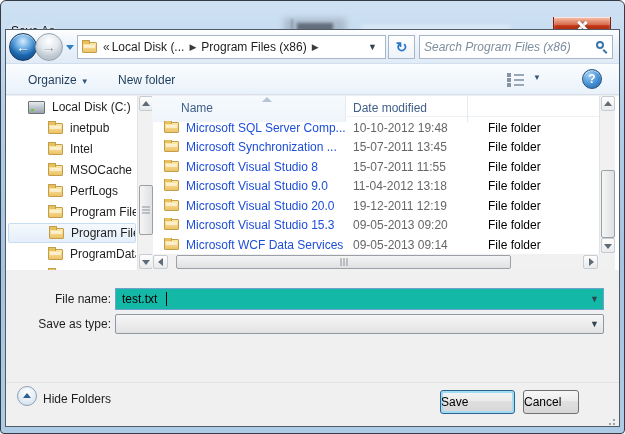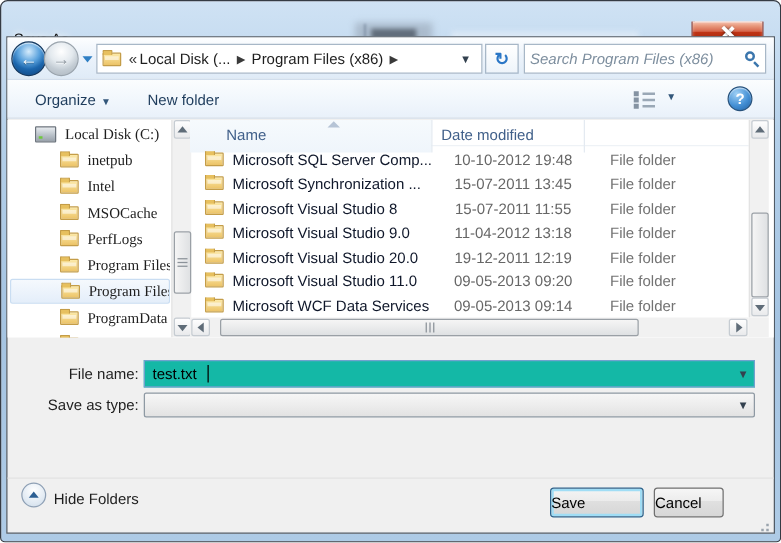--- a/index.html
+++ b/index.html
@@ -74,21 +74,21 @@
   .views-btn .tb-drop{position:absolute;right:2px;top:3px;}
   .help-btn{position:absolute;right:17px;top:5px;width:20px;height:20px;border-radius:50%;border:1px solid #27527c;
        background:radial-gradient(circle at 35% 28%,#9fd0f5 0%,#4490d5 55%,#1f5fa2 100%);
        color:#fff;font-weight:bold;font-size:12px;text-align:center;line-height:18px;
        box-shadow:inset 0 1px 1px rgba(255,255,255,.6);}
   
   .content{position:absolute;left:0;top:66px;right:0;height:174px;background:#fff;overflow:hidden;}
   
   .tree{position:absolute;left:0;top:0;width:131px;height:174px;overflow:hidden;}
   .tree-item{position:absolute;left:2px;width:128px;height:20px;display:flex;align-items:center;white-space:nowrap;overflow:hidden;}
-  .tree-item .lbl{margin-left:7px;font-family:Liberation Serif, serif;}
+  .tree-item .lbl{margin-left:7px;}
   .tree-item.sel{background:linear-gradient(180deg,#f5f9fd 0%,#e4eefa 100%);border:1px solid #c9ddf2;border-radius:2px;}
   .ind-drive{padding-left:20px;} .ind-folder{padding-left:40px;}
   .drive-ico{position:relative;width:17px;height:13px;border:1px solid #6b737c;border-radius:1px;
        background:linear-gradient(180deg,#e7ebef 0%,#b9c1c9 55%,#99a2ab 100%);flex:0 0 auto;}
   .drive-ico:after{content:"";position:absolute;left:2px;bottom:2px;width:3px;height:2px;background:#6fc93c;}
   
   .sb-v{position:absolute;width:16px;background:#f1f1f1;border-left:1px solid #e3e3e3;}
   .treescroll{left:131px;top:0;height:174px;}
   .vscroll{left:593px;top:0;height:158px;}
   .sb-btn{position:absolute;left:1px;width:14px;height:15px;border:1px solid #c6ccd2;border-radius:2px;
@@ -118,24 +118,24 @@
        border-bottom:1px solid #eef2f6;}
   .hcell{height:26px;line-height:24px;color:#41608a;border-right:1px solid #e4eaf1;white-space:nowrap;overflow:hidden;position:relative;}
   .hc-name{width:194px;padding-left:29px;background:linear-gradient(180deg,#f6fafd,#eff5fb);}
   .hc-date{width:122px;padding-left:7px;}
   .hc-type{width:93px;padding-left:20px;}
   .hc-rest{flex:1;border-right:none;}
   .sort-asc{position:absolute;left:110px;top:1px;width:0;height:0;border-left:5px solid transparent;
        border-right:5px solid transparent;border-bottom:5px solid #b6c4d6;}
   
   .row{position:absolute;left:146px;width:447px;height:19px;display:flex;align-items:center;}
-  .c-name{width:194px;display:flex;align-items:center;padding-left:12px;white-space:nowrap;overflow:hidden;color:#0f172a;}
+  .c-name{width:194px;display:flex;align-items:center;padding-left:12px;white-space:nowrap;overflow:hidden;color:#1d4ed8;}
   .c-name .lbl{margin-left:7px;}
-  .c-date{width:122px;padding-left:7px;color:#666;white-space:nowrap;text-align:center;}
-  .c-type{width:93px;padding-left:20px;color:#737373;white-space:nowrap;}
+  .c-date{width:122px;padding-left:7px;color:#666;white-space:nowrap;}
+  .c-type{width:93px;padding-left:20px;color:#000000;white-space:nowrap;}
   
   .f-label{position:absolute;left:0;width:105px;text-align:right;line-height:22px;color:#1e1e1e;}
   .fname-input{position:absolute;left:109px;top:258px;width:489px;height:22px;background:#14b8a6;border:1px solid #70a2cf;}
   .fname-input input{position:absolute;left:0;top:0;width:468px;height:20px;border:none;outline:none;padding:0 0 0 6px;
        font-family:"Liberation Sans",sans-serif;font-size:12px;background:transparent;}
   .caret{position:absolute;left:50px;top:3px;width:1px;height:14px;background:#000;}
   .combo-drop{position:absolute;right:4px;top:0;height:20px;line-height:20px;font-size:9px;color:#33414f;}
   .stype-combo{position:absolute;left:109px;top:284px;width:489px;height:20px;border:1px solid #8e99a3;border-radius:2px;
        background:linear-gradient(180deg,#f6f6f6 0%,#ececec 55%,#e2e2e2 100%);}
   .stype-combo .combo-drop{top:-1px;}
@@ -319,21 +319,21 @@
         <div class="c-name">
             <span class="folder-ico"></span>
             <span class="lbl">Microsoft Visual Studio 20.0</span>
           </div>
         <div class="c-date">19-12-2011 12:19</div>
         <div class="c-type">File folder</div>
       </div>
       <div class="row" style="top:119px">
         <div class="c-name">
             <span class="folder-ico"></span>
-            <span class="lbl">Microsoft Visual Studio 11.0</span>
+            <span class="lbl">Microsoft Visual Studio 15.3</span>
           </div>
         <div class="c-date">09-05-2013 09:20</div>
         <div class="c-type">File folder</div>
       </div>
       <div class="row" style="top:139px">
         <div class="c-name">
             <span class="folder-ico"></span>
             <span class="lbl">Microsoft WCF Data Services</span>
           </div>
         <div class="c-date">09-05-2013 09:14</div>

